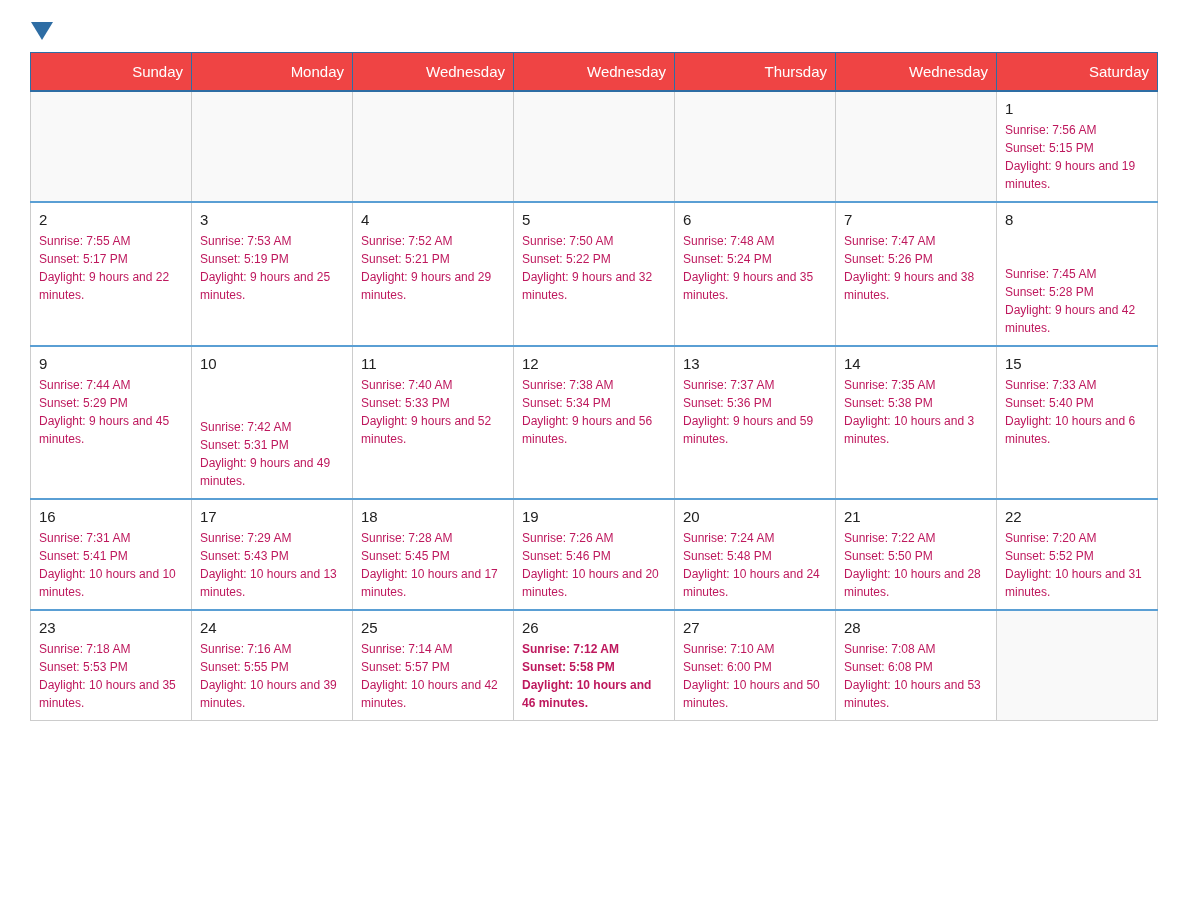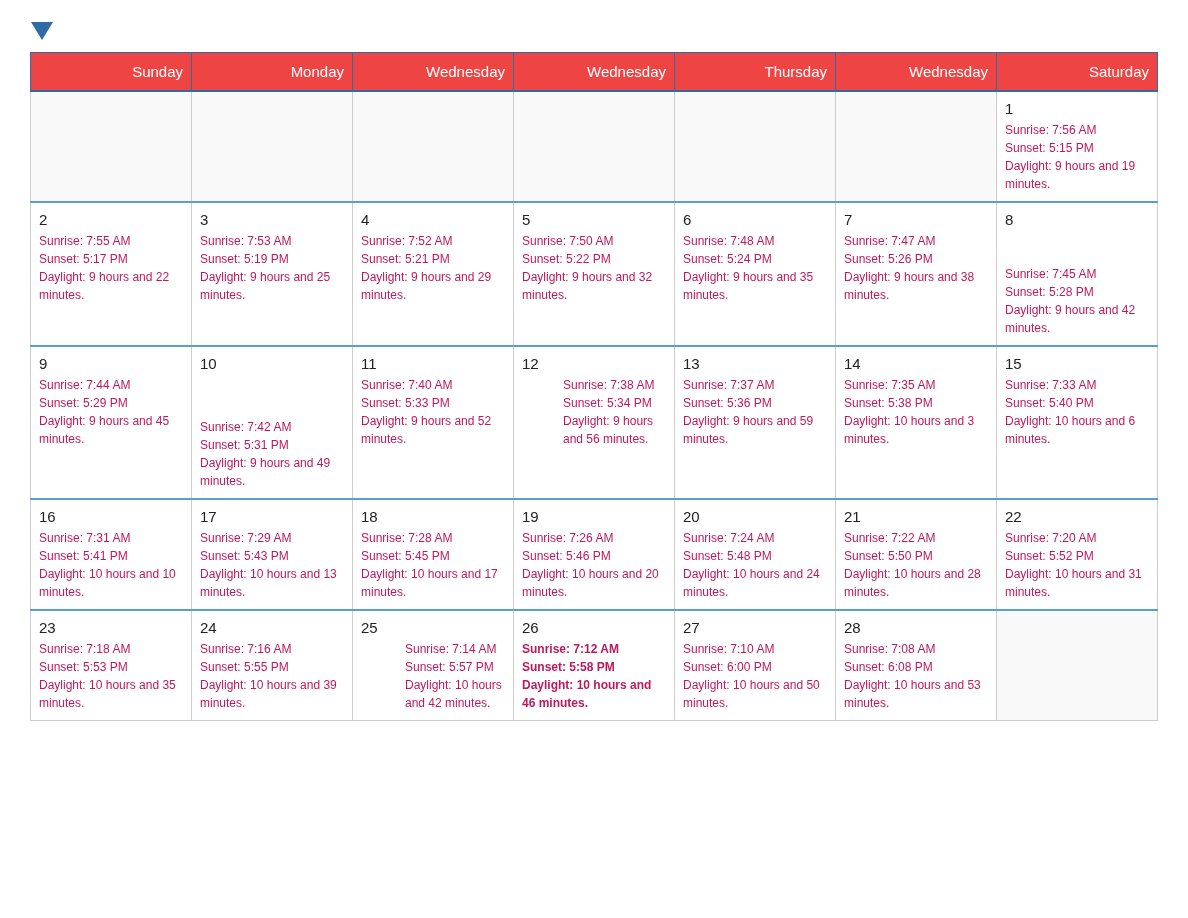--- a/index.html
+++ b/index.html
@@ -205,21 +205,21 @@
 Daylight: 9 hours and 49 minutes.</div>
         </td>
         <td>
           <span class="day-number">11</span>
           <div class="day-info" style="white-space: pre-line;">Sunrise: 7:40 AM
 Sunset: 5:33 PM
 Daylight: 9 hours and 52 minutes.</div>
         </td>
         <td>
           <span class="day-number">12</span>
-          <div class="day-info" style="white-space: pre-line; margin-left: 41px;">Sunrise: 7:38 AM
+          <div class="day-info" style="white-space: pre-line;">Sunrise: 7:38 AM
 Sunset: 5:34 PM
 Daylight: 9 hours and 56 minutes.</div>
         </td>
         <td>
           <span class="day-number">13</span>
           <div class="day-info" style="white-space: pre-line;">Sunrise: 7:37 AM
 Sunset: 5:36 PM
 Daylight: 9 hours and 59 minutes.</div>
         </td>
         <td>
@@ -287,21 +287,21 @@
 Daylight: 10 hours and 35 minutes.</div>
         </td>
         <td>
           <span class="day-number">24</span>
           <div class="day-info" style="white-space: pre-line;">Sunrise: 7:16 AM
 Sunset: 5:55 PM
 Daylight: 10 hours and 39 minutes.</div>
         </td>
         <td>
           <span class="day-number">25</span>
-          <div class="day-info" style="white-space: pre-line; margin-left: 44px;">Sunrise: 7:14 AM
+          <div class="day-info" style="white-space: pre-line;">Sunrise: 7:14 AM
 Sunset: 5:57 PM
 Daylight: 10 hours and 42 minutes.</div>
         </td>
         <td>
           <span class="day-number">26</span>
           <div class="day-info" style="white-space: pre-line; font-weight: bold;">Sunrise: 7:12 AM
 Sunset: 5:58 PM
 Daylight: 10 hours and 46 minutes.</div>
         </td>
         <td>

